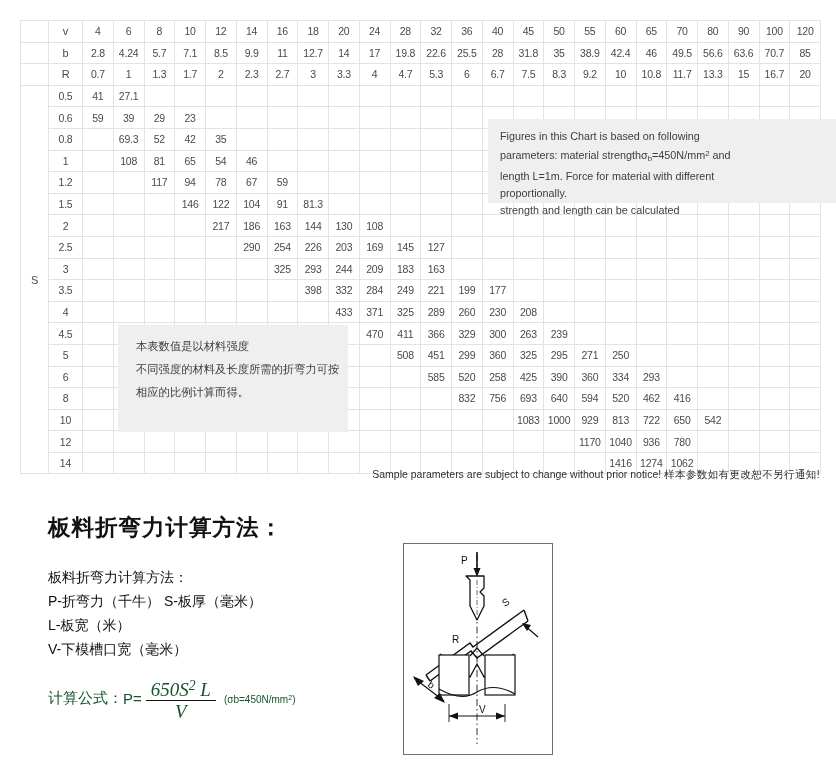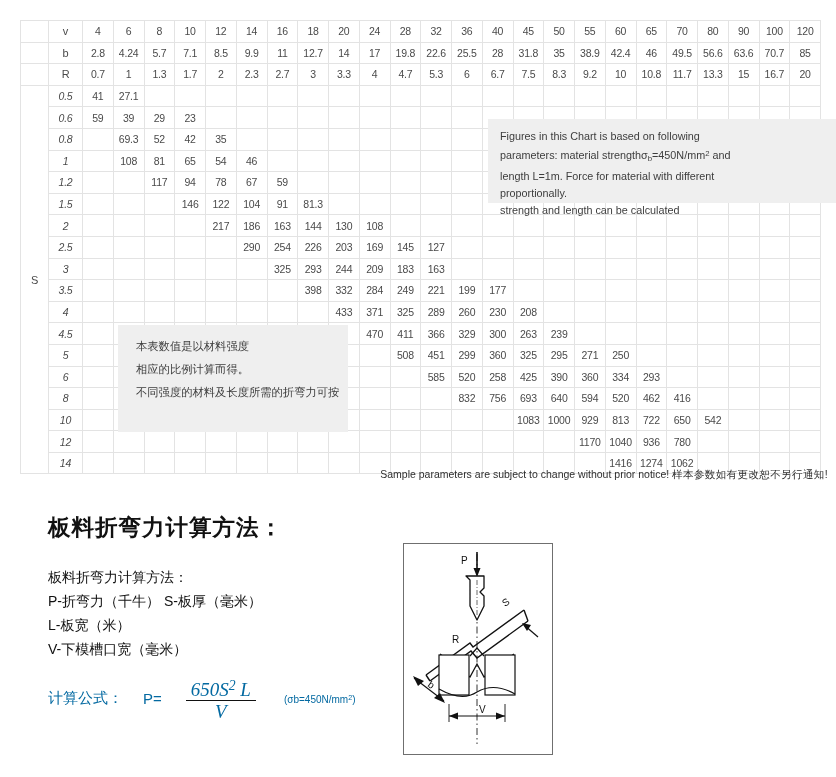--- a/index.html
+++ b/index.html
@@ -37,21 +37,21 @@
   td.s-axis{
     background:#f0f0f0;border-color:#e3e3e3;
     font-size:11px;color:#555;
   }
   td.hdr-label{
     background:#f0f0f0;border-color:#e3e3e3;
     font-size:11px;color:#555;
   }
   td.rowhead{
     background:#f5f5f5;border-color:#e3e3e3;
-    font-size:10.5px;color:#4a4a4a;font-style:italic;
+    font-size:10.5px;color:#4a4a4a;
   }
   td.hdrcell{
     background:#ffffff;font-size:10.5px;color:#4a4a4a;
   }
 
   
   .note{
     position:absolute;
     background:#efefef;
     color:#3d3d3d;
@@ -68,41 +68,41 @@
     padding:10px 0 0 18px;
     font-size:11.3px;line-height:23px;
   }
   .sub{font-size:0.72em;vertical-align:-0.28em;}
   .sup{font-size:0.72em;vertical-align:0.42em;}
 
   
   #disclaimer{
     position:absolute;left:0;top:468px;width:820px;
     text-align:right;
-    font-size:10.5px;color:#2e2e2e;padding-left:8px;
+    font-size:10.5px;color:#2e2e2e;
   }
   #disclaimer .cn{letter-spacing:0.4px;}
 
   
   #bottom{position:absolute;left:0;top:505px;width:687px;height:272px;}
 
   #formula-col{position:absolute;left:48px;top:8px;width:340px;}
   #title-cn{
     font-size:22.5px;font-weight:bold;color:#111;
     letter-spacing:1px;line-height:30px;margin:0;
   }
   #title-en{
     font-size:12.5px;color:#222;margin:2px 0 0 0;line-height:17px;
   }
   .f-line{font-size:14px;color:#111;line-height:24px;white-space:nowrap;}
   #f-block{margin-top:22px;}
 
   #formula-row{
     display:flex;align-items:center;
-    margin-top:14px;font-size:15px;color:#0369a1;gap:20px;
+    margin-top:14px;font-size:15px;color:#14532d;
   }
   #formula-row .lead{white-space:nowrap;}
   .frac{
     display:inline-flex;flex-direction:column;
     text-align:center;margin:0 4px;vertical-align:middle;
   }
   .frac .num{
     font-family:"Liberation Serif","DejaVu Serif",serif;
     font-style:italic;font-size:19px;padding:0 5px;line-height:21px;
   }
@@ -733,22 +733,22 @@
   <div class="note" id="note-en">
     <div>Figures in this Chart is based on following</div>
     <div><span>parameters: material strengthσ</span><span class="sub">b</span><span>=450N/mm</span><span class="sup">2</span><span> and</span></div>
     <div>length L=1m. Force for material with different</div>
     <div>proportionally.</div>
     <div>strength and length can be calculated</div>
   </div>
 
   <div class="note" id="note-cn">
     <div>本表数值是以材料强度</div>
+    <div>不同强度的材料及长度所需的折弯力可按</div>
     <div>相应的比例计算而得。</div>
-    <div>不同强度的材料及长度所需的折弯力可按</div>
   </div>
 </div>
 
 <div id="disclaimer">
   <span>Sample parameters are subject to change without prior notice!</span>
   <span class="cn">样本参数如有更改恕不另行通知!</span>
 </div>
 
 <div id="bottom">
 

